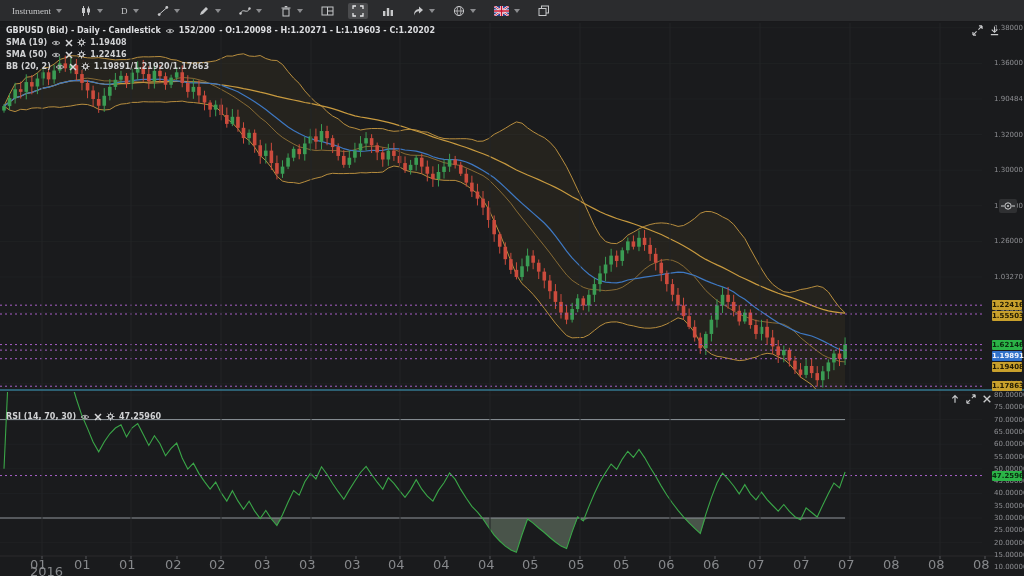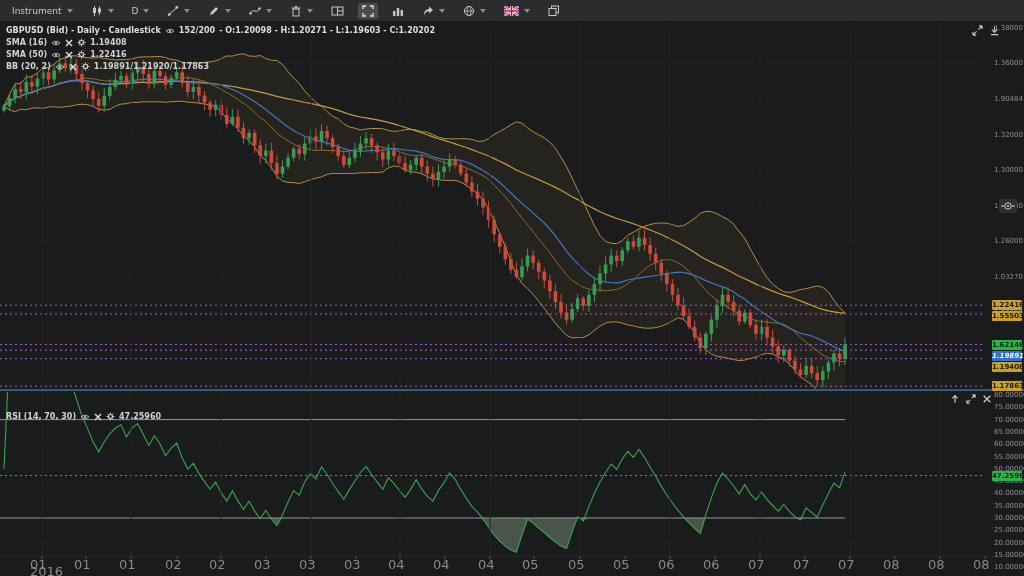--- a/index.html
+++ b/index.html
@@ -1,20 +1,20 @@
 <!DOCTYPE html>
 <html><head>
 <meta charset="utf-8">
 <style>
   html,body{margin:0;padding:0;background:#141516;}
   #screen{position:relative;width:1024px;height:576px;overflow:hidden;background:#1a1b1d;
     font-family:"DejaVu Sans","Liberation Sans",sans-serif;-webkit-font-smoothing:antialiased;}
   
   #toolbar{position:absolute;left:0;top:0;width:1024px;height:22px;background:#2b2c2e;
-    border-bottom:1px solid #19191b;display:flex;align-items:center;padding-left:8px;box-sizing:border-box;z-index:30;}
+    border-bottom:1px solid #19191b;display:flex;align-items:center;padding-left:8px;box-sizing:border-box;z-index:30;font-family:Liberation Serif, serif;}
   .tb-item{display:inline-flex;align-items:center;gap:3px;color:#c6c7c9;font-size:9px;
     padding:2px 4px;border-radius:2px;cursor:pointer;}
   .tb-item svg{display:block;}
   .caret{width:0;height:0;border-left:3px solid transparent;border-right:3px solid transparent;
     border-top:4px solid #8b8c8f;margin-left:2px;}
   .tb-active{background:#4a4b4d;}
   .tb-gap{width:10px;}
   
   #canvas-wrap{position:absolute;left:0;top:0;width:1024px;height:576px;z-index:1;}
   
@@ -25,21 +25,21 @@
   .row-icon{display:inline-flex;align-items:center;color:#a9aaac;cursor:pointer;}
   
   #price-axis,#rsi-axis,#time-axis,#badge-layer{position:absolute;left:0;top:0;width:1024px;height:576px;pointer-events:none;}
   #price-axis{z-index:10;padding-left:18px;} #rsi-axis{z-index:10;} #time-axis{z-index:10;} #badge-layer{z-index:15;}
   .ax-label{position:absolute;left:994px;color:#8e8f93;font-size:7px;line-height:8px;}
   .t-label{position:absolute;color:#87898c;font-size:13px;line-height:8px;text-align:left;width:24px;}
   .badge{position:absolute;left:992px;width:30px;text-align:center;font-size:7px;line-height:10px;height:10px;
     border-radius:1px;font-weight:600;}
   .badge.gold{background:#c8a02c;color:#231c04;}
   .badge.green{background:#2bb347;color:#0b2a10;}
-  .badge.blue{background:#3172c9;color:#eef3fb;font-style:italic;}
+  .badge.blue{background:#3172c9;color:#eef3fb;}
   
   .pane-icons{position:absolute;z-index:25;display:flex;gap:6px;color:#c9cacc;align-items:center;}
   .pane-icons span{display:inline-flex;cursor:pointer;}
   #scale-btn{position:absolute;left:999px;top:199px;width:18px;height:14px;background:#2f3032;border-radius:2px;
     z-index:25;display:flex;align-items:center;justify-content:center;color:#cfd0d2;cursor:pointer;}
 </style>
 </head>
 <body>
 
 <div id="screen">
@@ -578,21 +578,21 @@
         <svg width="10" height="8" viewBox="0 0 10 8">
           <path d="M1 4Q5 0.5 9 4Q5 7.5 1 4z" fill="none" stroke="#a9aaac"></path>
           <circle cx="5" cy="4" r="1.2" fill="#a9aaac"></circle>
         </svg>
       </span>
     <span>152/200</span>
     <span>- O:1.20098 - H:1.20271 - L:1.19603 - C:1.20202</span>
   </div>
 
   <div class="ind-row" style="top:38px">
-    <span>SMA (16)</span>
+    <span>SMA (19)</span>
     <span class="row-icon">
         <svg width="10" height="8" viewBox="0 0 10 8">
           <path d="M1 4Q5 0.5 9 4Q5 7.5 1 4z" fill="none" stroke="#a9aaac"></path>
           <circle cx="5" cy="4" r="1.2" fill="#a9aaac"></circle>
         </svg>
       </span>
     <span class="row-icon">
         <svg width="8" height="8" viewBox="0 0 8 8">
           <path d="M1 1l6 6M7 1L1 7" stroke="#d7d8da" stroke-width="1.5"></path>
         </svg>

